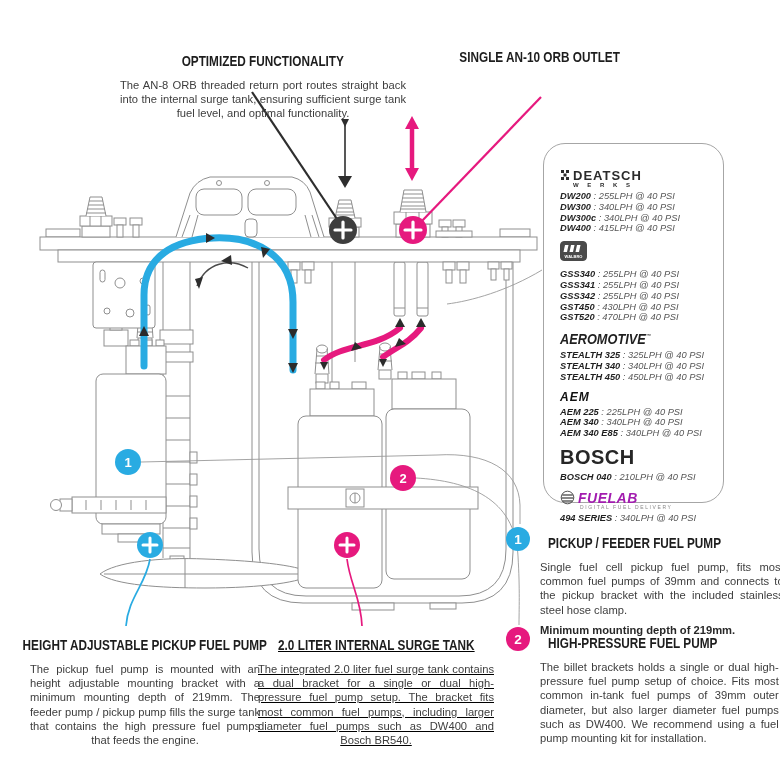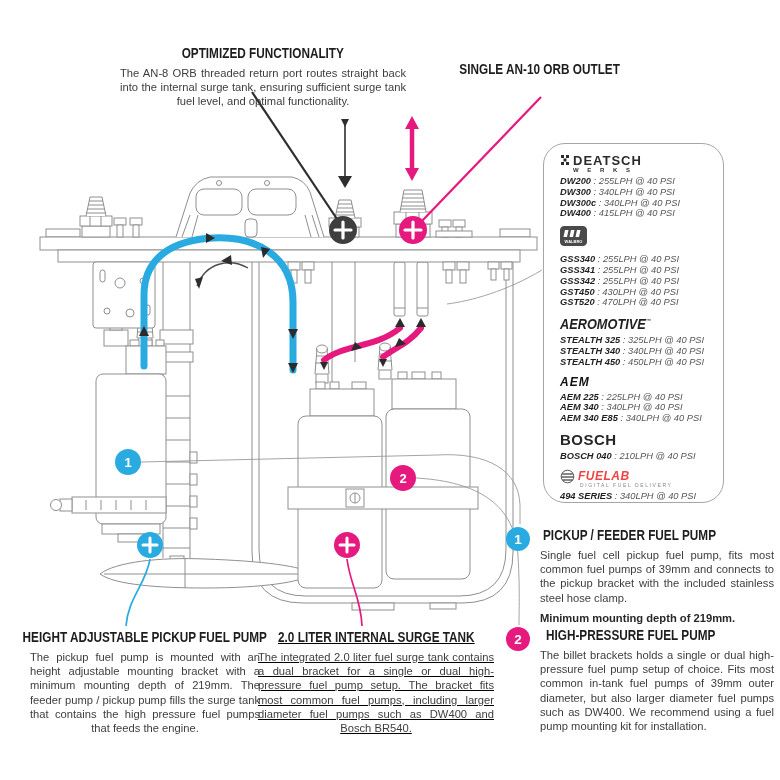--- a/index.html
+++ b/index.html
@@ -7,44 +7,44 @@
   body {
     position: relative;
     width: 780px; height: 780px;
     background: #ffffff;
     font-family: "Liberation Sans", sans-serif;
     overflow: hidden;
   }
   #diagram-svg { position:absolute; left:0; top:0; z-index:1; }
 
   .callout { position:absolute; z-index:2; text-align:center; }
-  .callout h3, .numsec h3 { margin:0; font-size:15.5px; font-weight:700; color:#1d1d1d; }
+  .callout h3, .numsec h3 { margin:8px; font-size:15.5px; font-weight:700; color:#1d1d1d; }
   .callout h3 { display:flex; justify-content:center; }
   .cond { display:inline-block; transform:scaleX(.76); white-space:nowrap; }
   .callout h3 .cond { transform-origin:50% 50%; }
   .callout p { margin:4px 0 0; font-size:11.2px; line-height:1.27; color:#3d3d3d;
                text-align:justify; text-align-last:center; }
 
   .panel { position:absolute; left:543px; top:143px; width:181px; height:360px; z-index:2;
            background:#fff; border:1.3px solid #a6a6a6; border-radius:22px;
-           padding:10px 6px 0 16px; }
+           padding:25px 6px 0 16px; }
   .brand { margin-bottom:7px; }
   .model-line { font-size:9.3px; line-height:10.8px; color:#565656; white-space:nowrap;font-style:italic; }
   .model-line b { color:#1f1f1f; }
   .brand-logo { margin-bottom:3px; }
   .dw-logo { display:flex; align-items:flex-start; gap:3px; }
   .dw-main { font-size:13px; font-weight:800; letter-spacing:1px; color:#2b2b2b; line-height:13px;}
   .dw-sub  { font-size:6px; font-weight:700; letter-spacing:3.5px; color:#2b2b2b; }
   .aero { font-style:italic; font-weight:800; font-size:15px; color:#1f1f1f; }
   .aero .cond { transform:scaleX(.85); transform-origin:0 50%; }
   .tm { font-size:6px; vertical-align:super; }
   .aem { font-style:italic; font-weight:800; font-size:12px; color:#111; letter-spacing:1px; }
-  .bosch { font-weight:800; font-size:15px; color:#262626; letter-spacing:.5px; }
+  .bosch { font-weight:800; font-size:20px; color:#262626; letter-spacing:.5px; }
   .fuelab { display:flex; align-items:center; gap:3px; }
-  .fuelab-name { font-style:italic; font-weight:800; font-size:12px; color:#ef4444; letter-spacing:.5px; }
+  .fuelab-name { font-style:italic; font-weight:800; font-size:14px; color:#a21caf; letter-spacing:.5px; }
   .fuelab-tag { font-size:5px; letter-spacing:1.6px; color:#888; margin:-2px 0 0 20px; }
 
   .numsec { position:absolute; z-index:2; display:flex; gap:10px; }
   .num-badge { flex:0 0 auto; width:24px; height:24px; border-radius:50%; margin-top:1px;
                display:flex; align-items:center; justify-content:center;
                color:#fff; font-size:13.5px; font-weight:700; }
   .numsec .txt h3 { display:flex; justify-content:center; }
   .numsec .txt h3 .cond { transform-origin:0 50%; }
   .numsec p { margin:4px 0 0; font-size:11.2px; line-height:1.27; color:#3d3d3d; text-align:justify; }
   .numsec p.note { font-weight:700; color:#282828; margin-top:6px; text-align:left; }
@@ -329,21 +329,21 @@
   </g>
 </svg>
 
 <div class="callout" style="left:120px; top:44px; width:286px;">
   <h3>
       <span class="cond">OPTIMIZED FUNCTIONALITY</span>
     </h3>
   <p>The AN-8 ORB threaded return port routes straight back into the internal surge tank, ensuring sufficient surge tank fuel level, and optimal functionality.</p>
 </div>
 
-<div class="callout" style="left:402px; top:60px; width:276px;">
+<div class="callout" style="left:402px; top:40px; width:276px;">
   <h3>
       <span class="cond">SINGLE AN-10 ORB OUTLET</span>
     </h3>
 </div>
 
 <div class="callout" style="left:30px; top:628px; width:230px;">
   <h3>
       <span class="cond">HEIGHT ADJUSTABLE PICKUP FUEL PUMP</span>
     </h3>
   <p>The pickup fuel pump is mounted with an height adjustable mounting bracket with a minimum mounting depth of 219mm. The feeder pump / pickup pump fills the surge tank that contains the high pressure fuel pumps that feeds the engine.</p>

